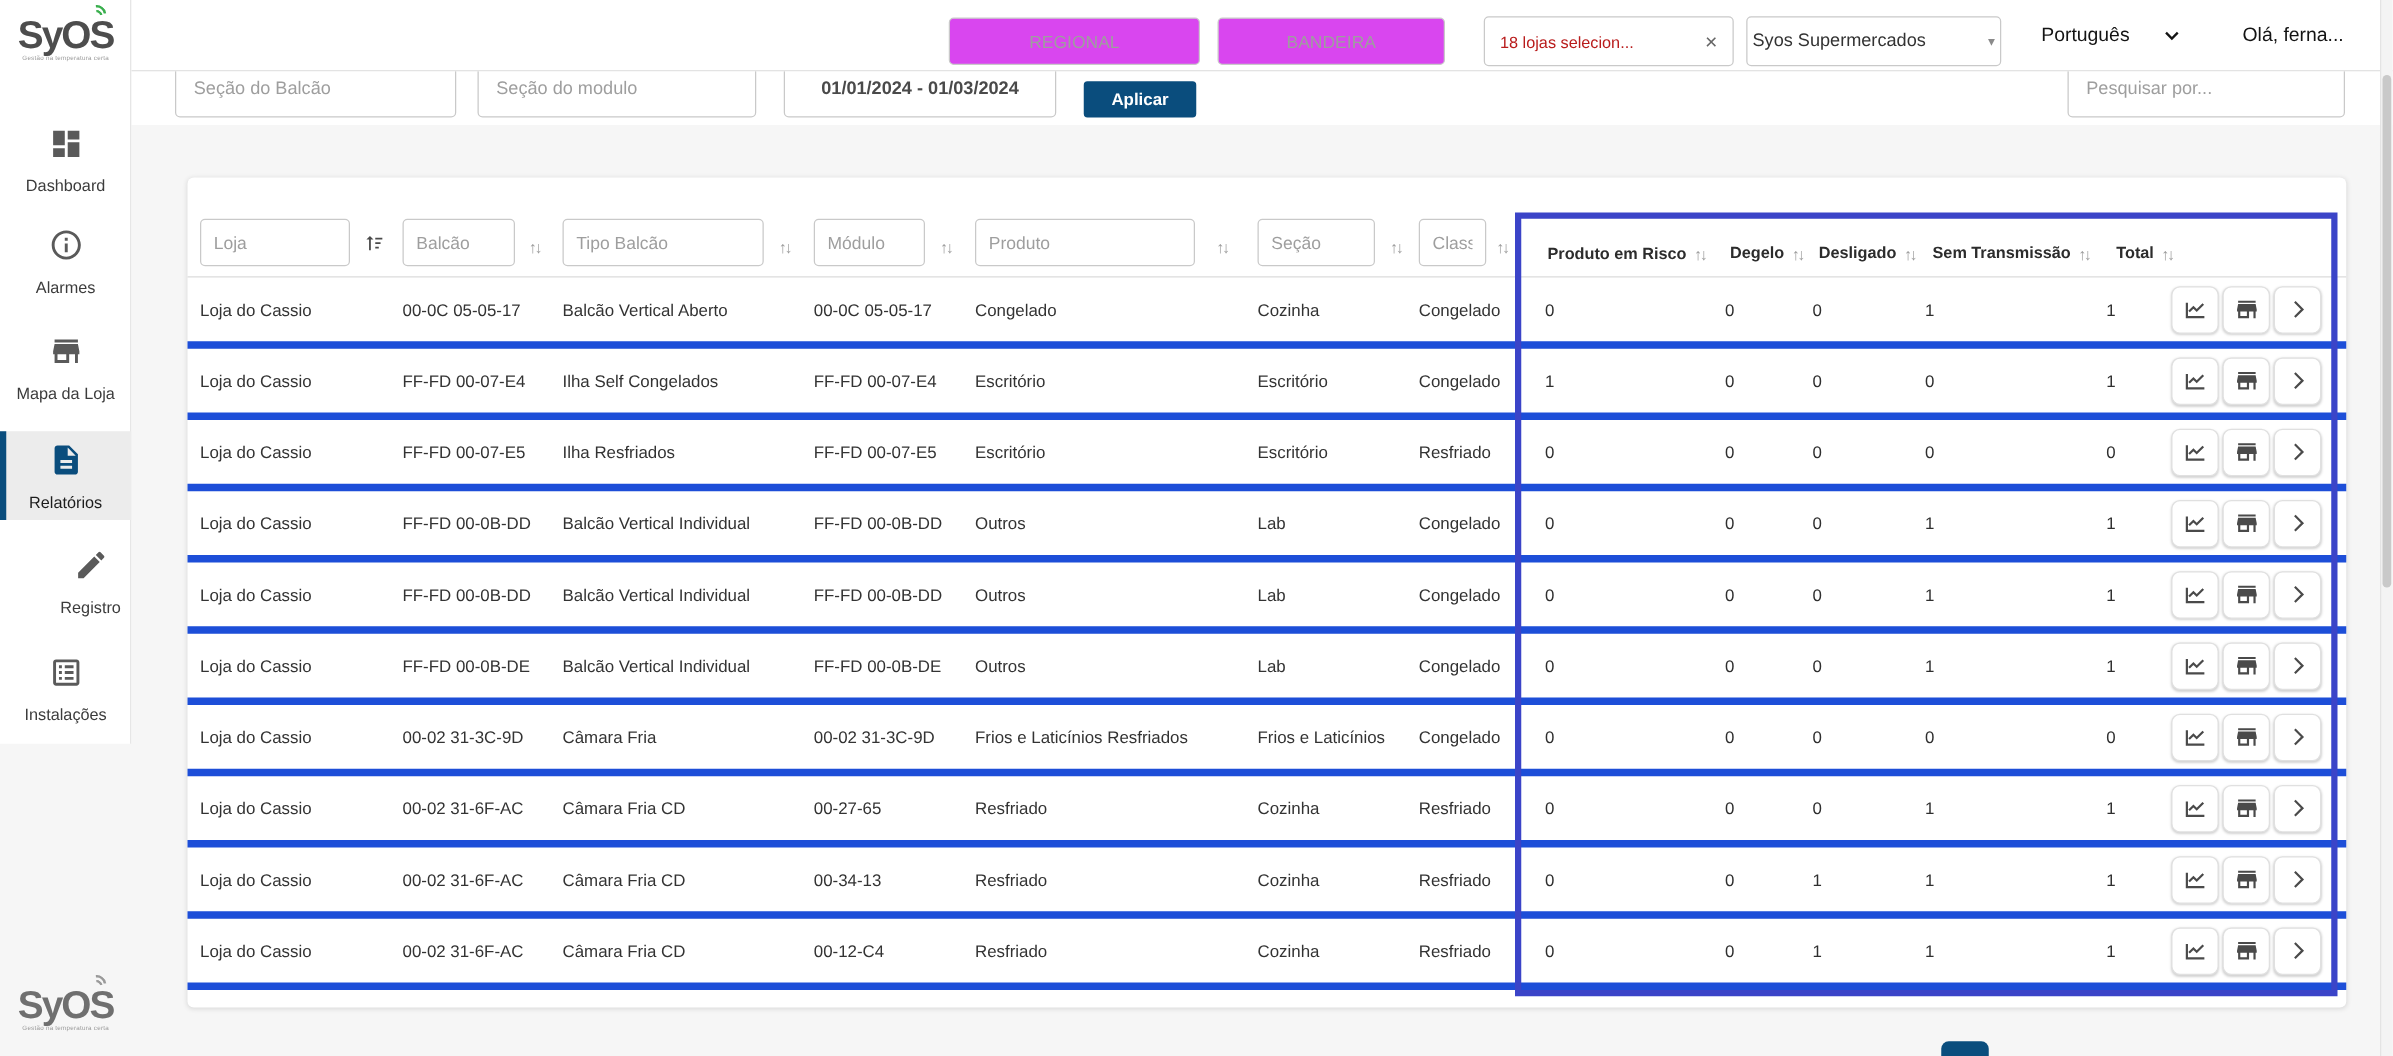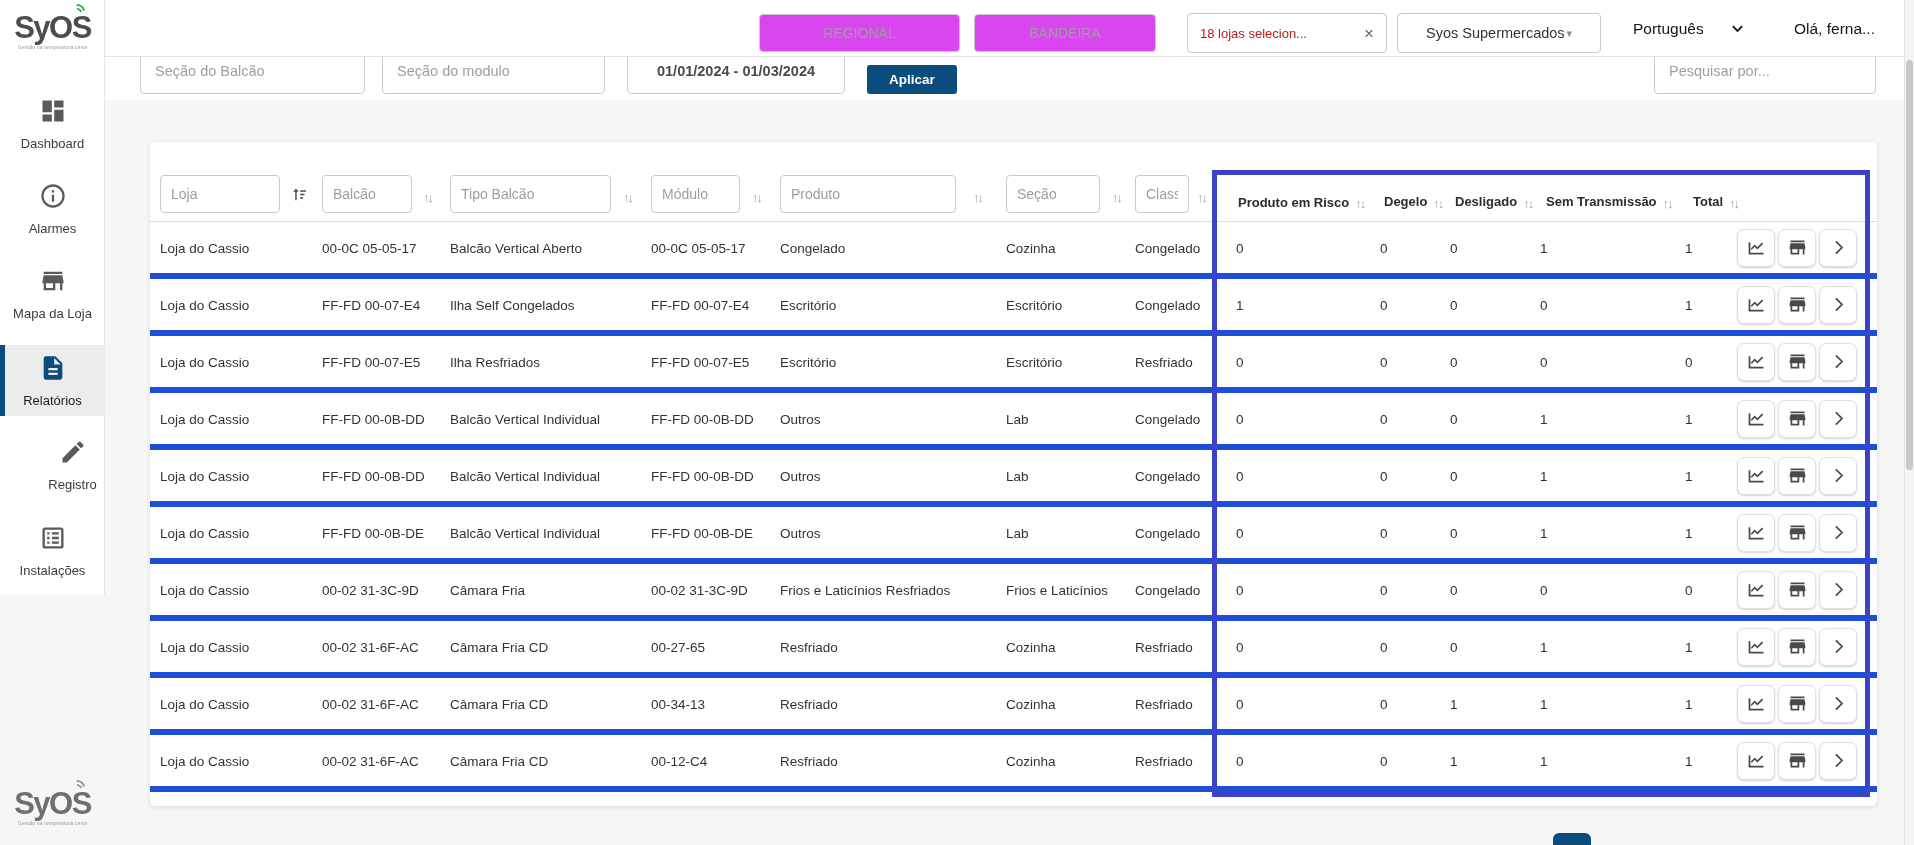--- a/index.html
+++ b/index.html
@@ -15,21 +15,21 @@
   .tb-input::placeholder { color:#9e9e9e; }
   .inp-regional { left:654px; width:201px; }
   .inp-bandeira { left:869px; width:182px; }
   .chipbox { position:absolute; left:1082px; top:13px; width:200px; height:40px;
     border:1px solid #c9c9c9; border-radius:4px; background:#fff; display:flex;
     align-items:center; justify-content:space-between; padding:0 12px; }
   .chipbox .chip-text { font-size:13px; color:#b91c1c; white-space:nowrap; overflow:hidden; }
   .chipbox .chip-x { color:#666; font-size:17px; line-height:1; cursor:pointer; }
   .selectbox { position:absolute; left:1292px; top:13px; width:204px; height:40px;
     border:1px solid #c9c9c9; border-radius:4px; background:#fff; display:flex;
-    align-items:center; justify-content:space-between; padding:0 28px; cursor:pointer; }
+    align-items:center; justify-content:space-between; padding:0 4px; cursor:pointer; }
   .selectbox .sel-text { font-size:14.5px; color:#333; }
   .selectbox .sel-caret { color:#8a8a8a; font-size:11px; }
   .langbox { position:absolute; left:1528px; top:0; height:57px; display:flex;
     align-items:center; gap:26px; cursor:pointer; }
   .langbox .lang-text { font-size:15.5px; color:#141414; font-weight:500; }
   .greet { position:absolute; left:1689px; top:0; height:57px; display:flex;
     align-items:center; font-size:15.5px; color:#141414; }
 
   
   .filterband { position:absolute; left:105px; top:57px; width:1809px; height:43px;
@@ -158,21 +158,21 @@
 <input class="f-input f-date" value="01/01/2024 - 01/03/2024" style="">
 <button class="btn-aplicar">Aplicar</button>
 <input class="f-input f-search" placeholder="Pesquisar por..." style="">
 
 <div class="sidebar">
   <div class="logo top">
     <span class="word"><span>SyOS</span><i class="arc1"></i><i class="arc2"></i></span>
     <div class="tag">Gestão na temperatura certa</div>
   </div>
   <nav>
-  <div class="side-item" style="top: 95px;">
+  <div class="side-item" style="top: 95px; justify-content: center;">
     <span class="side-icon"><svg id="icon-dashboard" viewBox="0 0 24 24">
             <path d="M3 13h8V3H3v10zm0 8h8v-6H3v6zm10 0h8V11h-8v10zm0-18v6h8V3h-8z"></path>
           </svg></span>
     <span class="side-label">Dashboard</span>
   </div>
 
   <div class="side-item" style="top: 180px;">
     <span class="side-icon"><svg id="icon-info" viewBox="0 0 24 24">
             <path d="M12 2C6.48 2 2 6.48 2 12s4.48 10 10 10 10-4.48 10-10S17.52 2 12 2zm0 18c-4.41 0-8-3.59-8-8s3.59-8 8-8 8 3.59 8 8-3.59 8-8 8zm-1-13h2v2h-2V7zm0 4h2v6h-2v-6z"></path>
           </svg></span>

